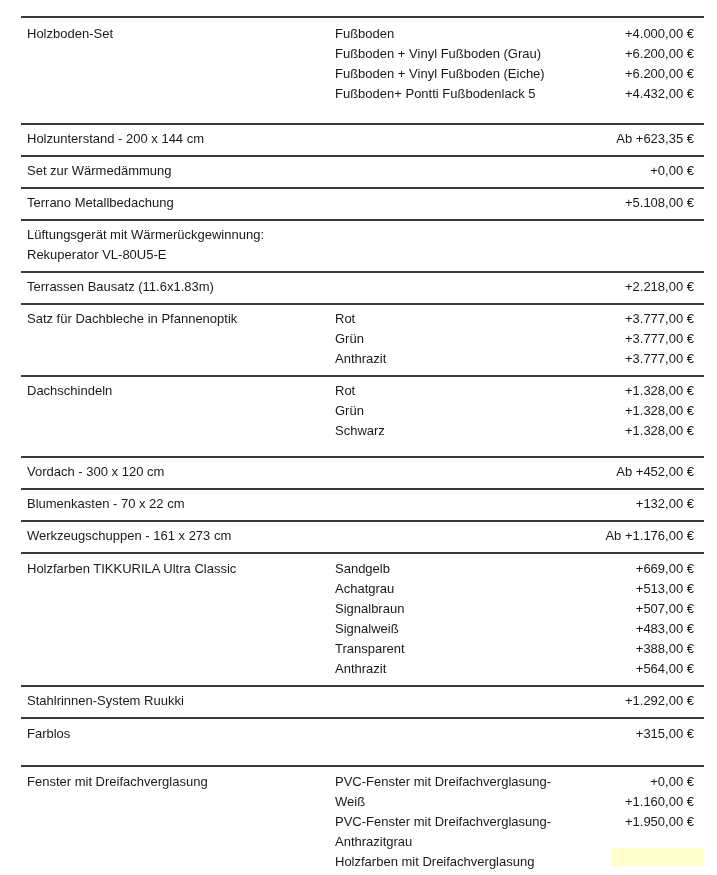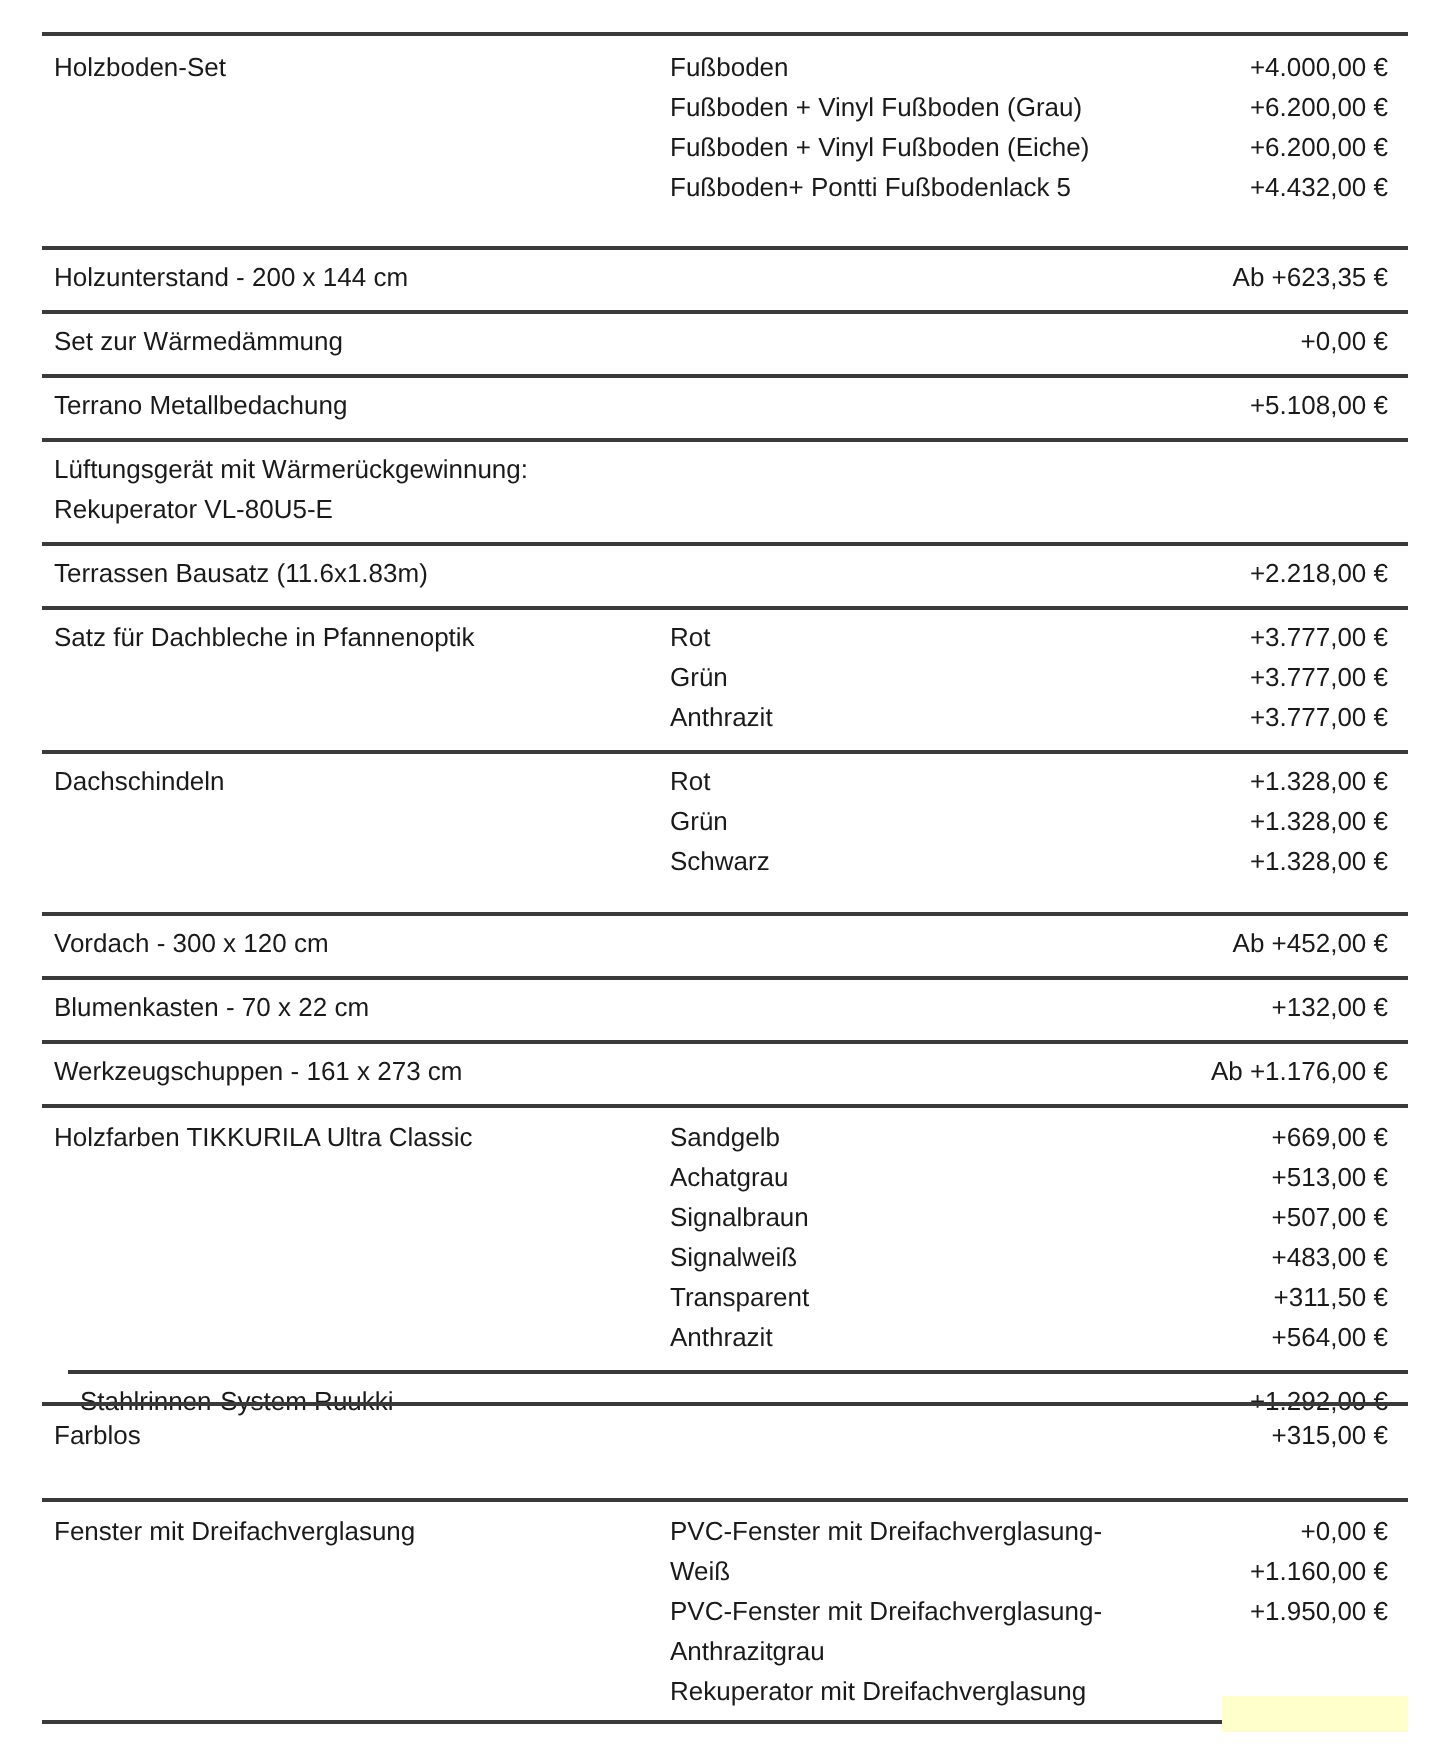--- a/index.html
+++ b/index.html
@@ -194,26 +194,26 @@
       <span class="line">Signalbraun</span>
       <span class="line">Signalweiß</span>
       <span class="line">Transparent</span>
       <span class="line">Anthrazit</span>
     </div>
     <div class="cell-prices" style="top:5px;">
       <span class="line">+669,00 €</span>
       <span class="line">+513,00 €</span>
       <span class="line">+507,00 €</span>
       <span class="line">+483,00 €</span>
-      <span class="line">+311,50 €</span>
+      <span class="line">+388,00 €</span>
       <span class="line">+564,00 €</span>
     </div>
   </div>
 
-  <div class="row" style="height:16px;margin-left:13px;">
+  <div class="row" style="height:32px;">
     <div class="cell-name" style="top:4px;">
       <span class="line">Stahlrinnen-System Ruukki</span>
     </div>
     <div class="cell-prices" style="top:4px;">
       <span class="line">+1.292,00 €</span>
     </div>
   </div>
 
   <div class="row" style="height:48px;">
     <div class="cell-name" style="top:5px;">
@@ -226,21 +226,21 @@
 
   <div class="row last" style="height:113px;">
     <div class="cell-name" style="top:5px;">
       <span class="line">Fenster mit Dreifachverglasung</span>
     </div>
     <div class="cell-opts" style="top:5px;">
       <span class="line">PVC-Fenster mit Dreifachverglasung-</span>
       <span class="line">Weiß</span>
       <span class="line">PVC-Fenster mit Dreifachverglasung-</span>
       <span class="line">Anthrazitgrau</span>
-      <span class="line">Rekuperator mit Dreifachverglasung</span>
+      <span class="line">Holzfarben mit Dreifachverglasung</span>
     </div>
     <div class="cell-prices" style="top:5px;">
       <span class="line">+0,00 €</span>
       <span class="line">+1.160,00 €</span>
       <span class="line">+1.950,00 €</span>
     </div>
   </div>
 </div>
 
 <div class="highlight"></div>

